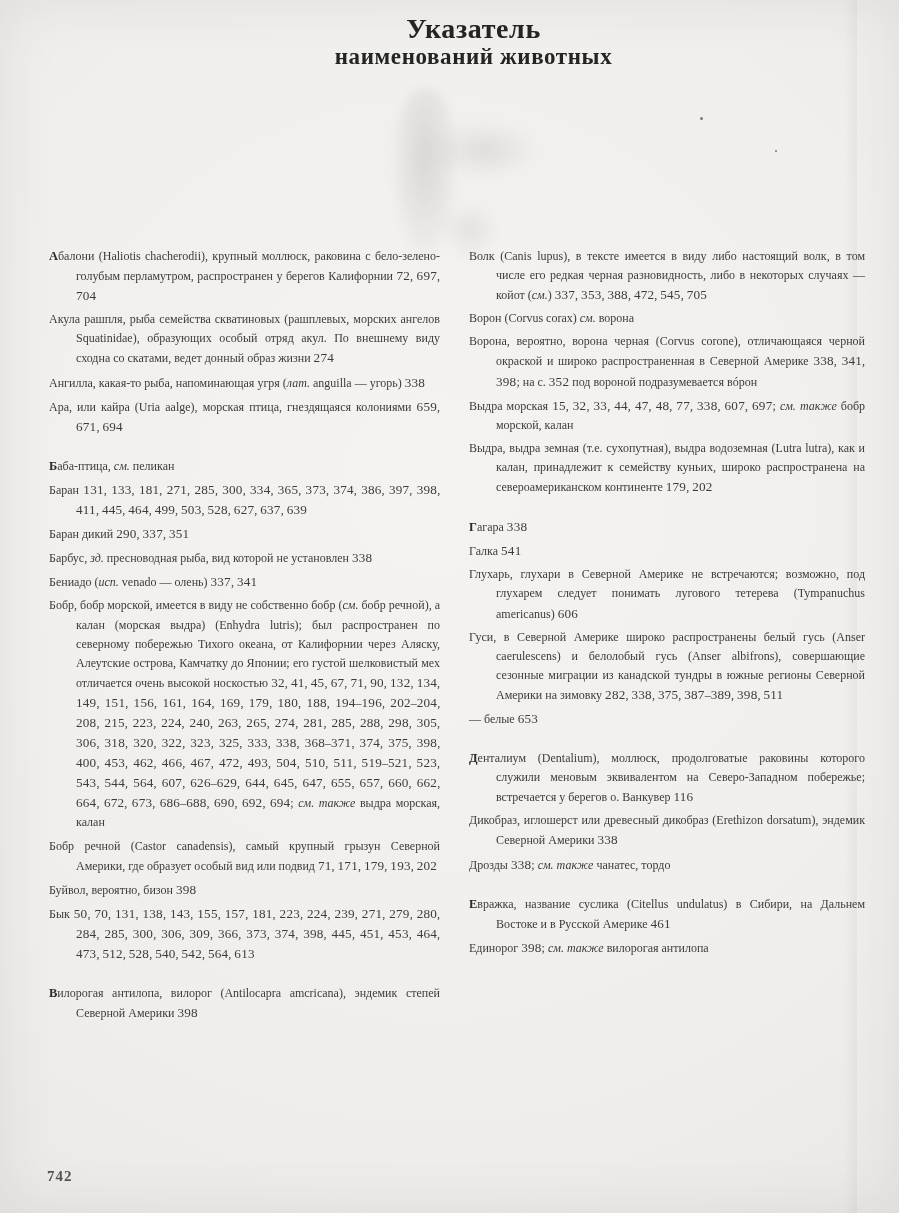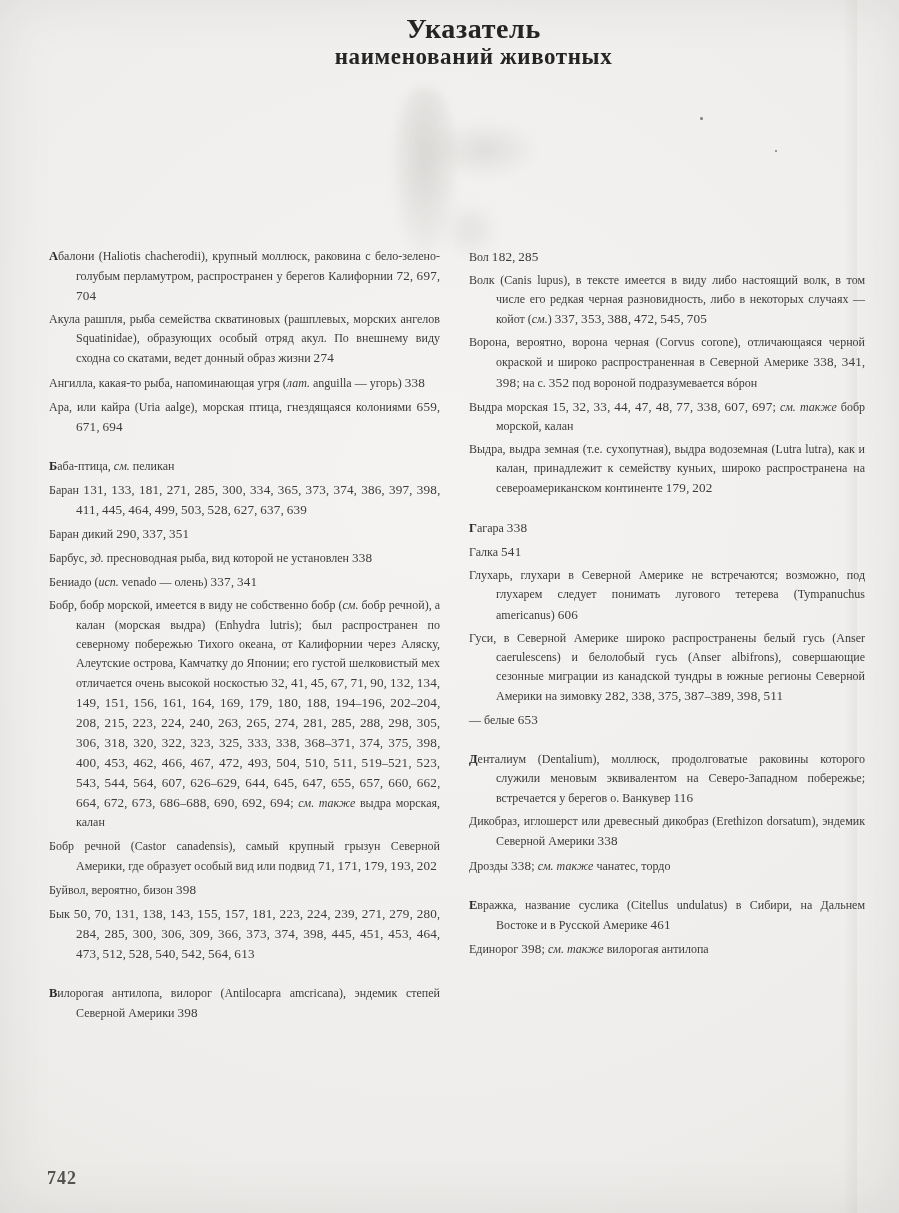--- a/index.html
+++ b/index.html
@@ -33,21 +33,21 @@
     margin:4px; padding-left:27px; text-indent:-27px;
     text-align:justify;
     font-size:12px; line-height:19.1px;
     color:#3c3c3a;
   }
   .entry .lead { font-weight:bold; color:#2b2b29; font-size:1.04em; }
   .entry .it { font-style:italic; }
   .entry .num { font-size:1.1em; letter-spacing:.2px; }
   .page-number {
     position:absolute; left:47px; top:1168px;
-    font-weight:bold; font-size:18px; color:#55534f; letter-spacing:1px;
+    font-weight:bold; font-size:15px; color:#55534f; letter-spacing:1px;
   }
   
   .smudge {
     position:absolute; pointer-events:none;
     filter:blur(5px); opacity:.55;
   }
   .smudge.s1 {
     left:392px; top:88px; width:66px; height:170px; border-radius:45%;
     background:radial-gradient(ellipse at 50% 40%, rgba(110,108,104,.35), rgba(140,138,134,.15) 55%, transparent 75%);
   }
@@ -102,22 +102,22 @@
           <p class="entry"><span>Бобр речной (Castor canadensis), самый крупный грызун Северной Америки, где образует особый вид или подвид </span><span class="num">71</span><span>, </span><span class="num">171</span><span>, </span><span class="num">179</span><span>, </span><span class="num">193</span><span>, </span><span class="num">202</span></p>
           <p class="entry"><span>Буйвол, вероятно, бизон </span><span class="num">398</span></p>
           <p class="entry"><span>Бык </span><span class="num">50</span><span>, </span><span class="num">70</span><span>, </span><span class="num">131</span><span>, </span><span class="num">138</span><span>, </span><span class="num">143</span><span>, </span><span class="num">155</span><span>, </span><span class="num">157</span><span>, </span><span class="num">181</span><span>, </span><span class="num">223</span><span>, </span><span class="num">224</span><span>, </span><span class="num">239</span><span>, </span><span class="num">271</span><span>, </span><span class="num">279</span><span>, </span><span class="num">280</span><span>, </span><span class="num">284</span><span>, </span><span class="num">285</span><span>, </span><span class="num">300</span><span>, </span><span class="num">306</span><span>, </span><span class="num">309</span><span>, </span><span class="num">366</span><span>, </span><span class="num">373</span><span>, </span><span class="num">374</span><span>, </span><span class="num">398</span><span>, </span><span class="num">445</span><span>, </span><span class="num">451</span><span>, </span><span class="num">453</span><span>, </span><span class="num">464</span><span>, </span><span class="num">473</span><span>, </span><span class="num">512</span><span>, </span><span class="num">528</span><span>, </span><span class="num">540</span><span>, </span><span class="num">542</span><span>, </span><span class="num">564</span><span>, </span><span class="num">613</span></p>
         </div>
         <div class="group">
           <p class="entry"><b class="lead">В</b><span>илорогая антилопа, вилорог (Antilocapra amcricana), эндемик степей Северной Америки </span><span class="num">398</span></p>
         </div>
       </div>
     <div class="col right">
         <div class="group">
-          <p class="entry"><span>Вол </span><span class="num">182</span><span>, </span><span class="num">285</span></p>
           <p class="entry"><span>Волк (Canis lupus), в тексте имеется в виду либо настоящий волк, в том числе его редкая черная разновидность, либо в некоторых случаях — койот (</span><span class="it">см.</span><span>) </span><span class="num">337</span><span>, </span><span class="num">353</span><span>, </span><span class="num">388</span><span>, </span><span class="num">472</span><span>, </span><span class="num">545</span><span>, </span><span class="num">705</span></p>
+          <p class="entry"><span>Ворон (Corvus corax) </span><span class="it">см.</span><span> ворона</span></p>
           <p class="entry"><span>Ворона, вероятно, ворона черная (Corvus corone), отличающаяся черной окраской и широко распространенная в Северной Америке </span><span class="num">338</span><span>, </span><span class="num">341</span><span>, </span><span class="num">398</span><span>; на с. </span><span class="num">352</span><span> под вороной подразумевается вóрон</span></p>
           <p class="entry"><span>Выдра морская </span><span class="num">15</span><span>, </span><span class="num">32</span><span>, </span><span class="num">33</span><span>, </span><span class="num">44</span><span>, </span><span class="num">47</span><span>, </span><span class="num">48</span><span>, </span><span class="num">77</span><span>, </span><span class="num">338</span><span>, </span><span class="num">607</span><span>, </span><span class="num">697</span><span>; </span><span class="it">см. также</span><span> бобр морской, калан</span></p>
           <p class="entry"><span>Выдра, выдра земная (т.е. сухопутная), выдра водоземная (Lutra lutra), как и калан, принадлежит к семейству куньих, широко распространена на североамериканском континенте </span><span class="num">179</span><span>, </span><span class="num">202</span></p>
         </div>
         <div class="group">
           <p class="entry"><b class="lead">Г</b><span>агара </span><span class="num">338</span></p>
           <p class="entry"><span>Галка </span><span class="num">541</span></p>
           <p class="entry"><span>Глухарь, глухари в Северной Америке не встречаются; возможно, под глухарем следует понимать лугового тетерева (Tympanuchus americanus) </span><span class="num">606</span></p>
           <p class="entry"><span>Гуси, в Северной Америке широко распространены белый гусь (Anser caerulescens) и белолобый гусь (Anser albifrons), совершающие сезонные миграции из канадской тундры в южные регионы Северной Америки на зимовку </span><span class="num">282</span><span>, </span><span class="num">338</span><span>, </span><span class="num">375</span><span>, </span><span class="num">387</span><span>–</span><span class="num">389</span><span>, </span><span class="num">398</span><span>, </span><span class="num">511</span></p>
           <p class="entry dash"><span>— белые </span><span class="num">653</span></p>

